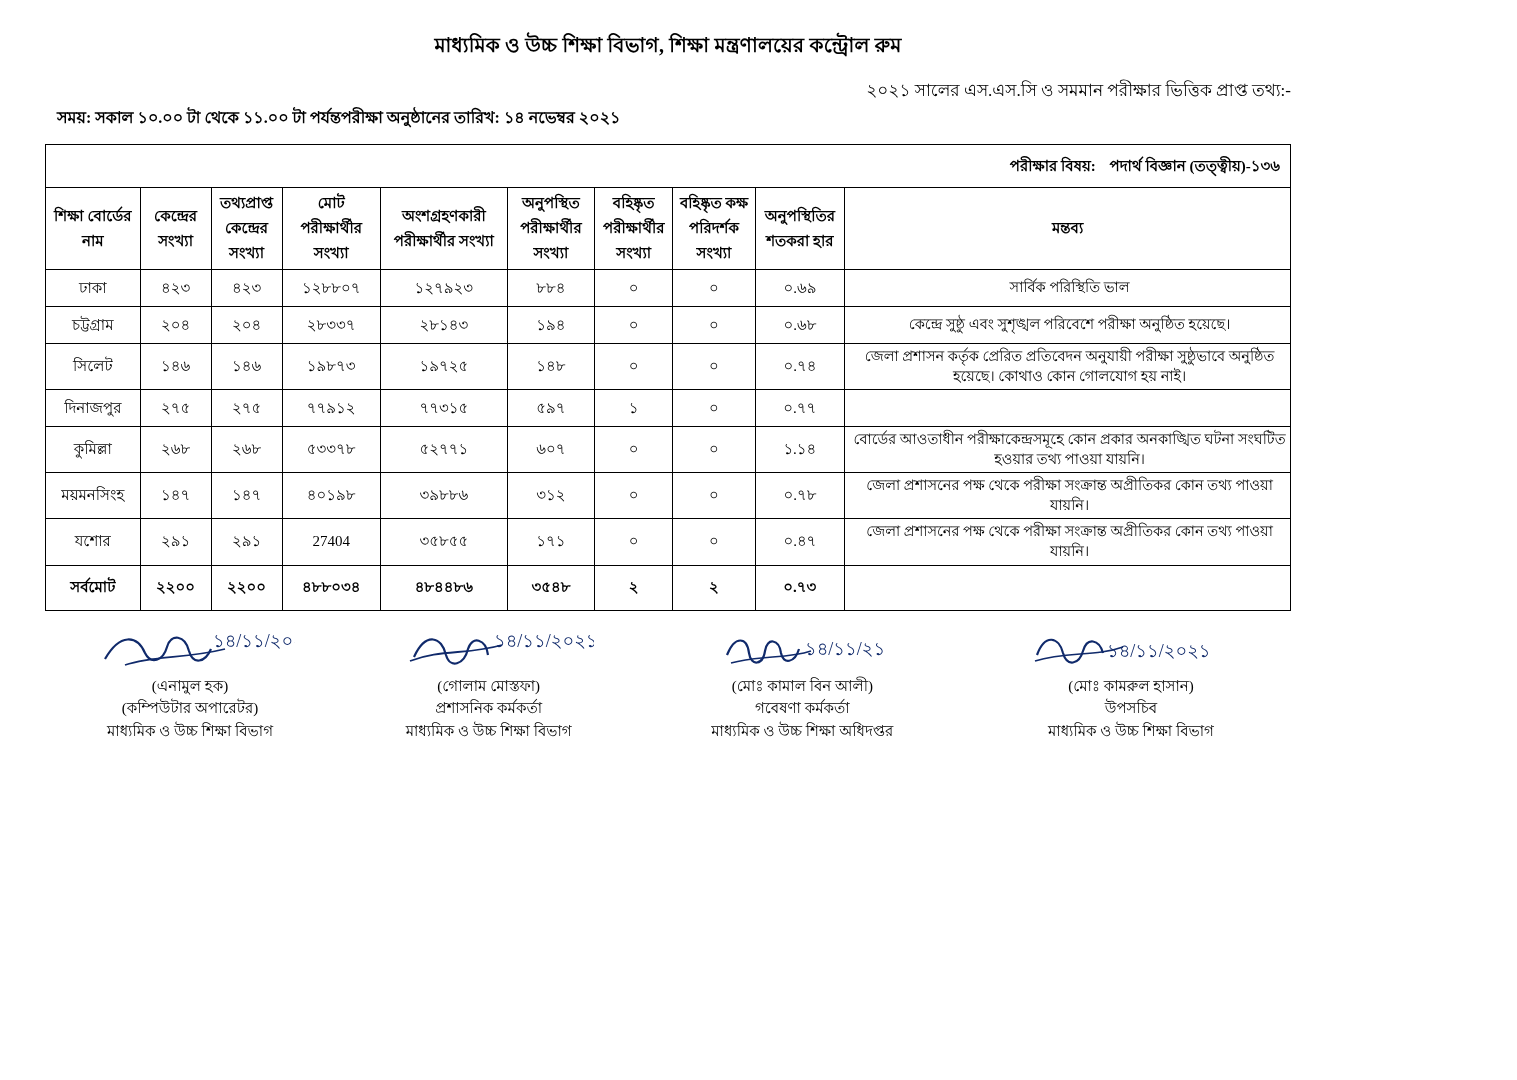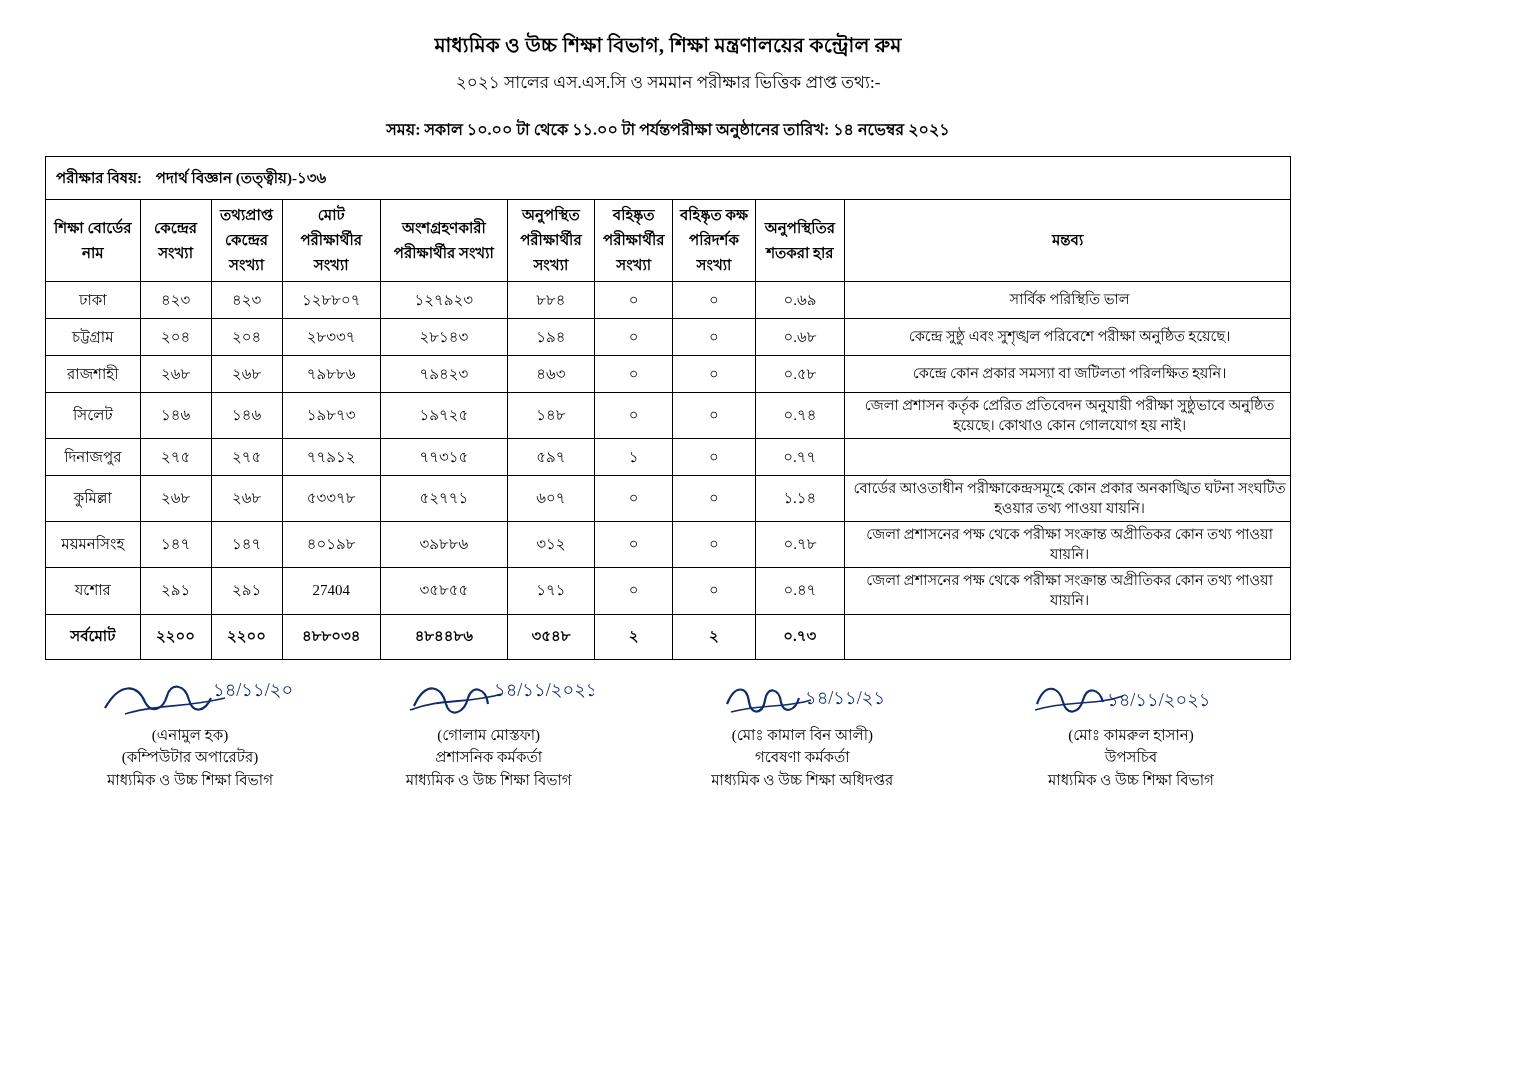--- a/index.html
+++ b/index.html
@@ -23,49 +23,49 @@
     padding: 18px 45px 0 45px;
   }
   .title {
     text-align: center;
     font-size: 20px;
     font-weight: bold;
     letter-spacing: 0.2px;
     margin-top: 12px;
   }
   .subtitle {
-    text-align: center;
+    text-align: right;
     font-size: 17px;
-    margin-top: 6px;
+    margin-top: 14px;
   }
   .meta-row {
     display: flex;
-    justify-content: center;
+    justify-content: flex-start;
     align-items: flex-end;
-    margin-top: 20px;
+    margin-top: 0;
     font-size: 16px;
     font-weight: bold;
     padding: 0 12px;
   }
   .meta-left, .meta-right { white-space: nowrap; }
 
   table.main {
     width: 100%;
     border-collapse: collapse;
     margin-top: 12px;
     table-layout: fixed;
   }
   table.main td, table.main th {
     border: 1px solid #000;
     padding: 3px 4px;
     font-size: 15px;
     vertical-align: middle;
   }
   .subject-cell {
-    text-align: left;
+    text-align: right;
     font-weight: bold;
     font-size: 16px;
     padding: 6px 10px !important;
   }
   .subject-label { margin-right: 10px; }
   tbody td {
     text-align: center;
     height: 30px;
     font-size: 15px;
   }
@@ -172,32 +172,20 @@
         <td>২০৪</td>
         <td>২৮৩৩৭</td>
         <td>২৮১৪৩</td>
         <td>১৯৪</td>
         <td>০</td>
         <td>০</td>
         <td class="pct">০.৬৮</td>
         <td class="remark">কেন্দ্রে সুষ্ঠু এবং সুশৃঙ্খল পরিবেশে পরীক্ষা অনুষ্ঠিত হয়েছে।</td>
       </tr>
 
-      <tr>
-        <td class="board">রাজশাহী</td>
-        <td>২৬৮</td>
-        <td>২৬৮</td>
-        <td>৭৯৮৮৬</td>
-        <td>৭৯৪২৩</td>
-        <td>৪৬৩</td>
-        <td>০</td>
-        <td>০</td>
-        <td class="pct">০.৫৮</td>
-        <td class="remark">কেন্দ্রে কোন প্রকার সমস্যা বা জটিলতা পরিলক্ষিত হয়নি।</td>
-      </tr>
 
 
       <tr>
         <td class="board">সিলেট</td>
         <td>১৪৬</td>
         <td>১৪৬</td>
         <td>১৯৮৭৩</td>
         <td>১৯৭২৫</td>
         <td>১৪৮</td>
         <td>০</td>

